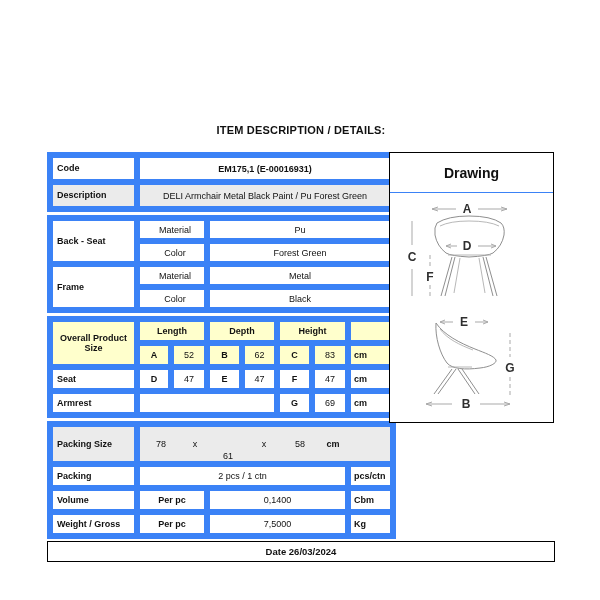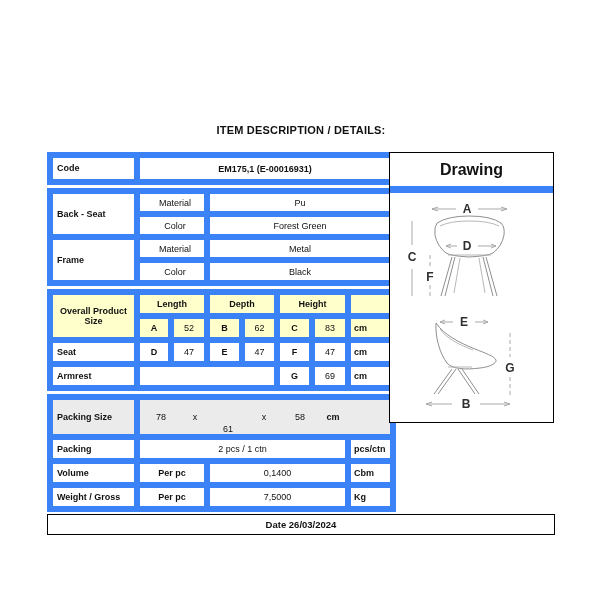--- a/index.html
+++ b/index.html
@@ -26,22 +26,22 @@
   .yellow{background:var(--highlight);}
   .bold{font-weight:bold;}
   .dims-flex{display:flex;align-items:center;}
   .dims-flex span{display:inline-block;text-align:center;}
   .dw{width:38px;} .dx{width:30px;} .d2{width:36px;margin-top:24px;} .d3{width:36px;} .d4{width:36px;} .du{width:30px;font-weight:bold;}
   .drawing-box{
     flex:none;width:163px;height:269px;border:1px solid #000;margin-left:-1px;
     display:flex;flex-direction:column;background:#fff;
   }
   .drawing-header{
-    height:42px;border-bottom:7px solid #3b82f6;display:flex;align-items:center;justify-content:center;
-    font-weight:bold;font-size:16px;
+    height:42px;border-bottom:1px solid #3b82f6;display:flex;align-items:center;justify-content:center;
+    font-weight:bold;font-size:14px;
   }
   .drawing-area{flex:1;position:relative;}
   .date-row{
     width:506px;height:19px;border:1px solid #000;margin-top:2px;
     display:flex;align-items:center;justify-content:center;
     font-weight:bold;font-size:9.5px;
   }
   .dim{stroke:#a9a9a9;stroke-width:1;fill:none;}
   .dimdash{stroke:#a9a9a9;stroke-width:1;fill:none;stroke-dasharray:4 3;}
   .sketch{stroke:#8f8f8f;stroke-width:1;fill:none;}
@@ -59,20 +59,24 @@
 
       <table class="sec">
         <colgroup>
             <col style="width:87px">
             <col style="width:256px">
           </colgroup>
         <tbody>
             <tr class="h21">
           <td class="lbl">Code</td>
           <td class="bold">EM175,1 (E-00016931)</td>
+        </tr>
+        <tr class="h21">
+          <td class="lbl gray">Description</td>
+          <td class="gray">DELI Armchair Metal Black Paint / Pu Forest Green</td>
         </tr>
       </tbody>
         </table>
 
       <table class="sec">
         <colgroup>
             <col style="width:87px">
             <col style="width:70px">
             <col style="width:186px">
           </colgroup>

